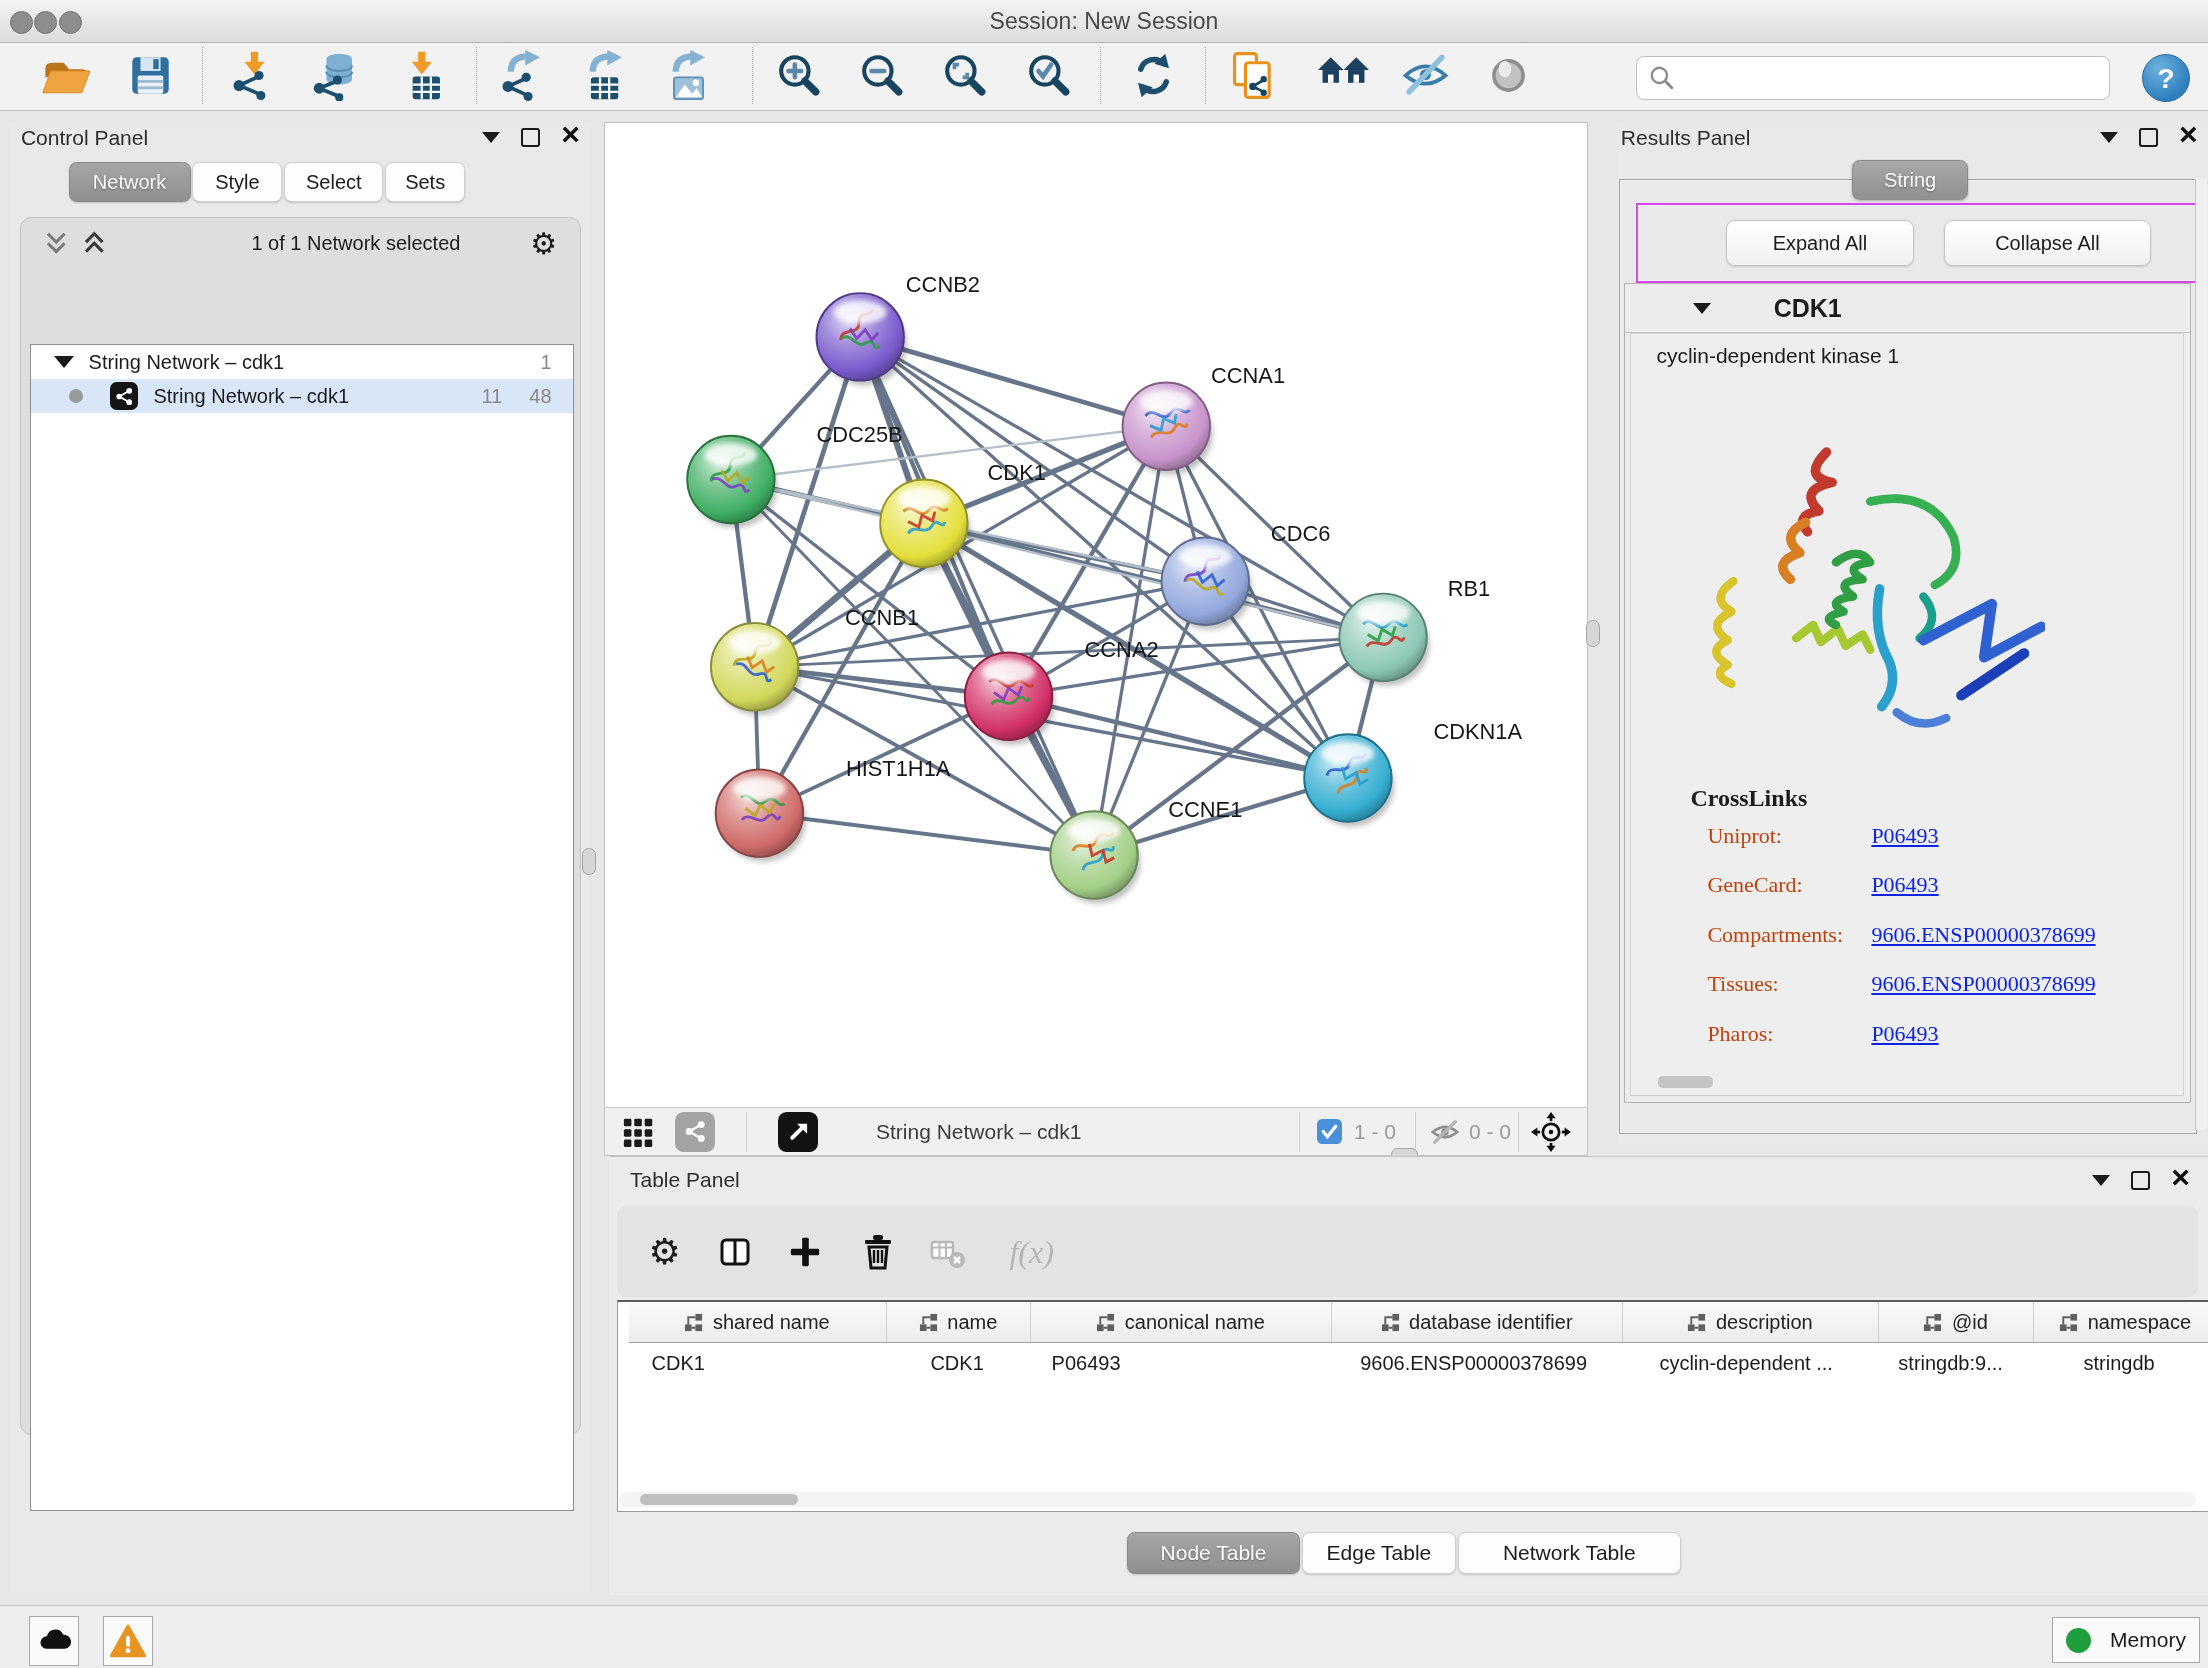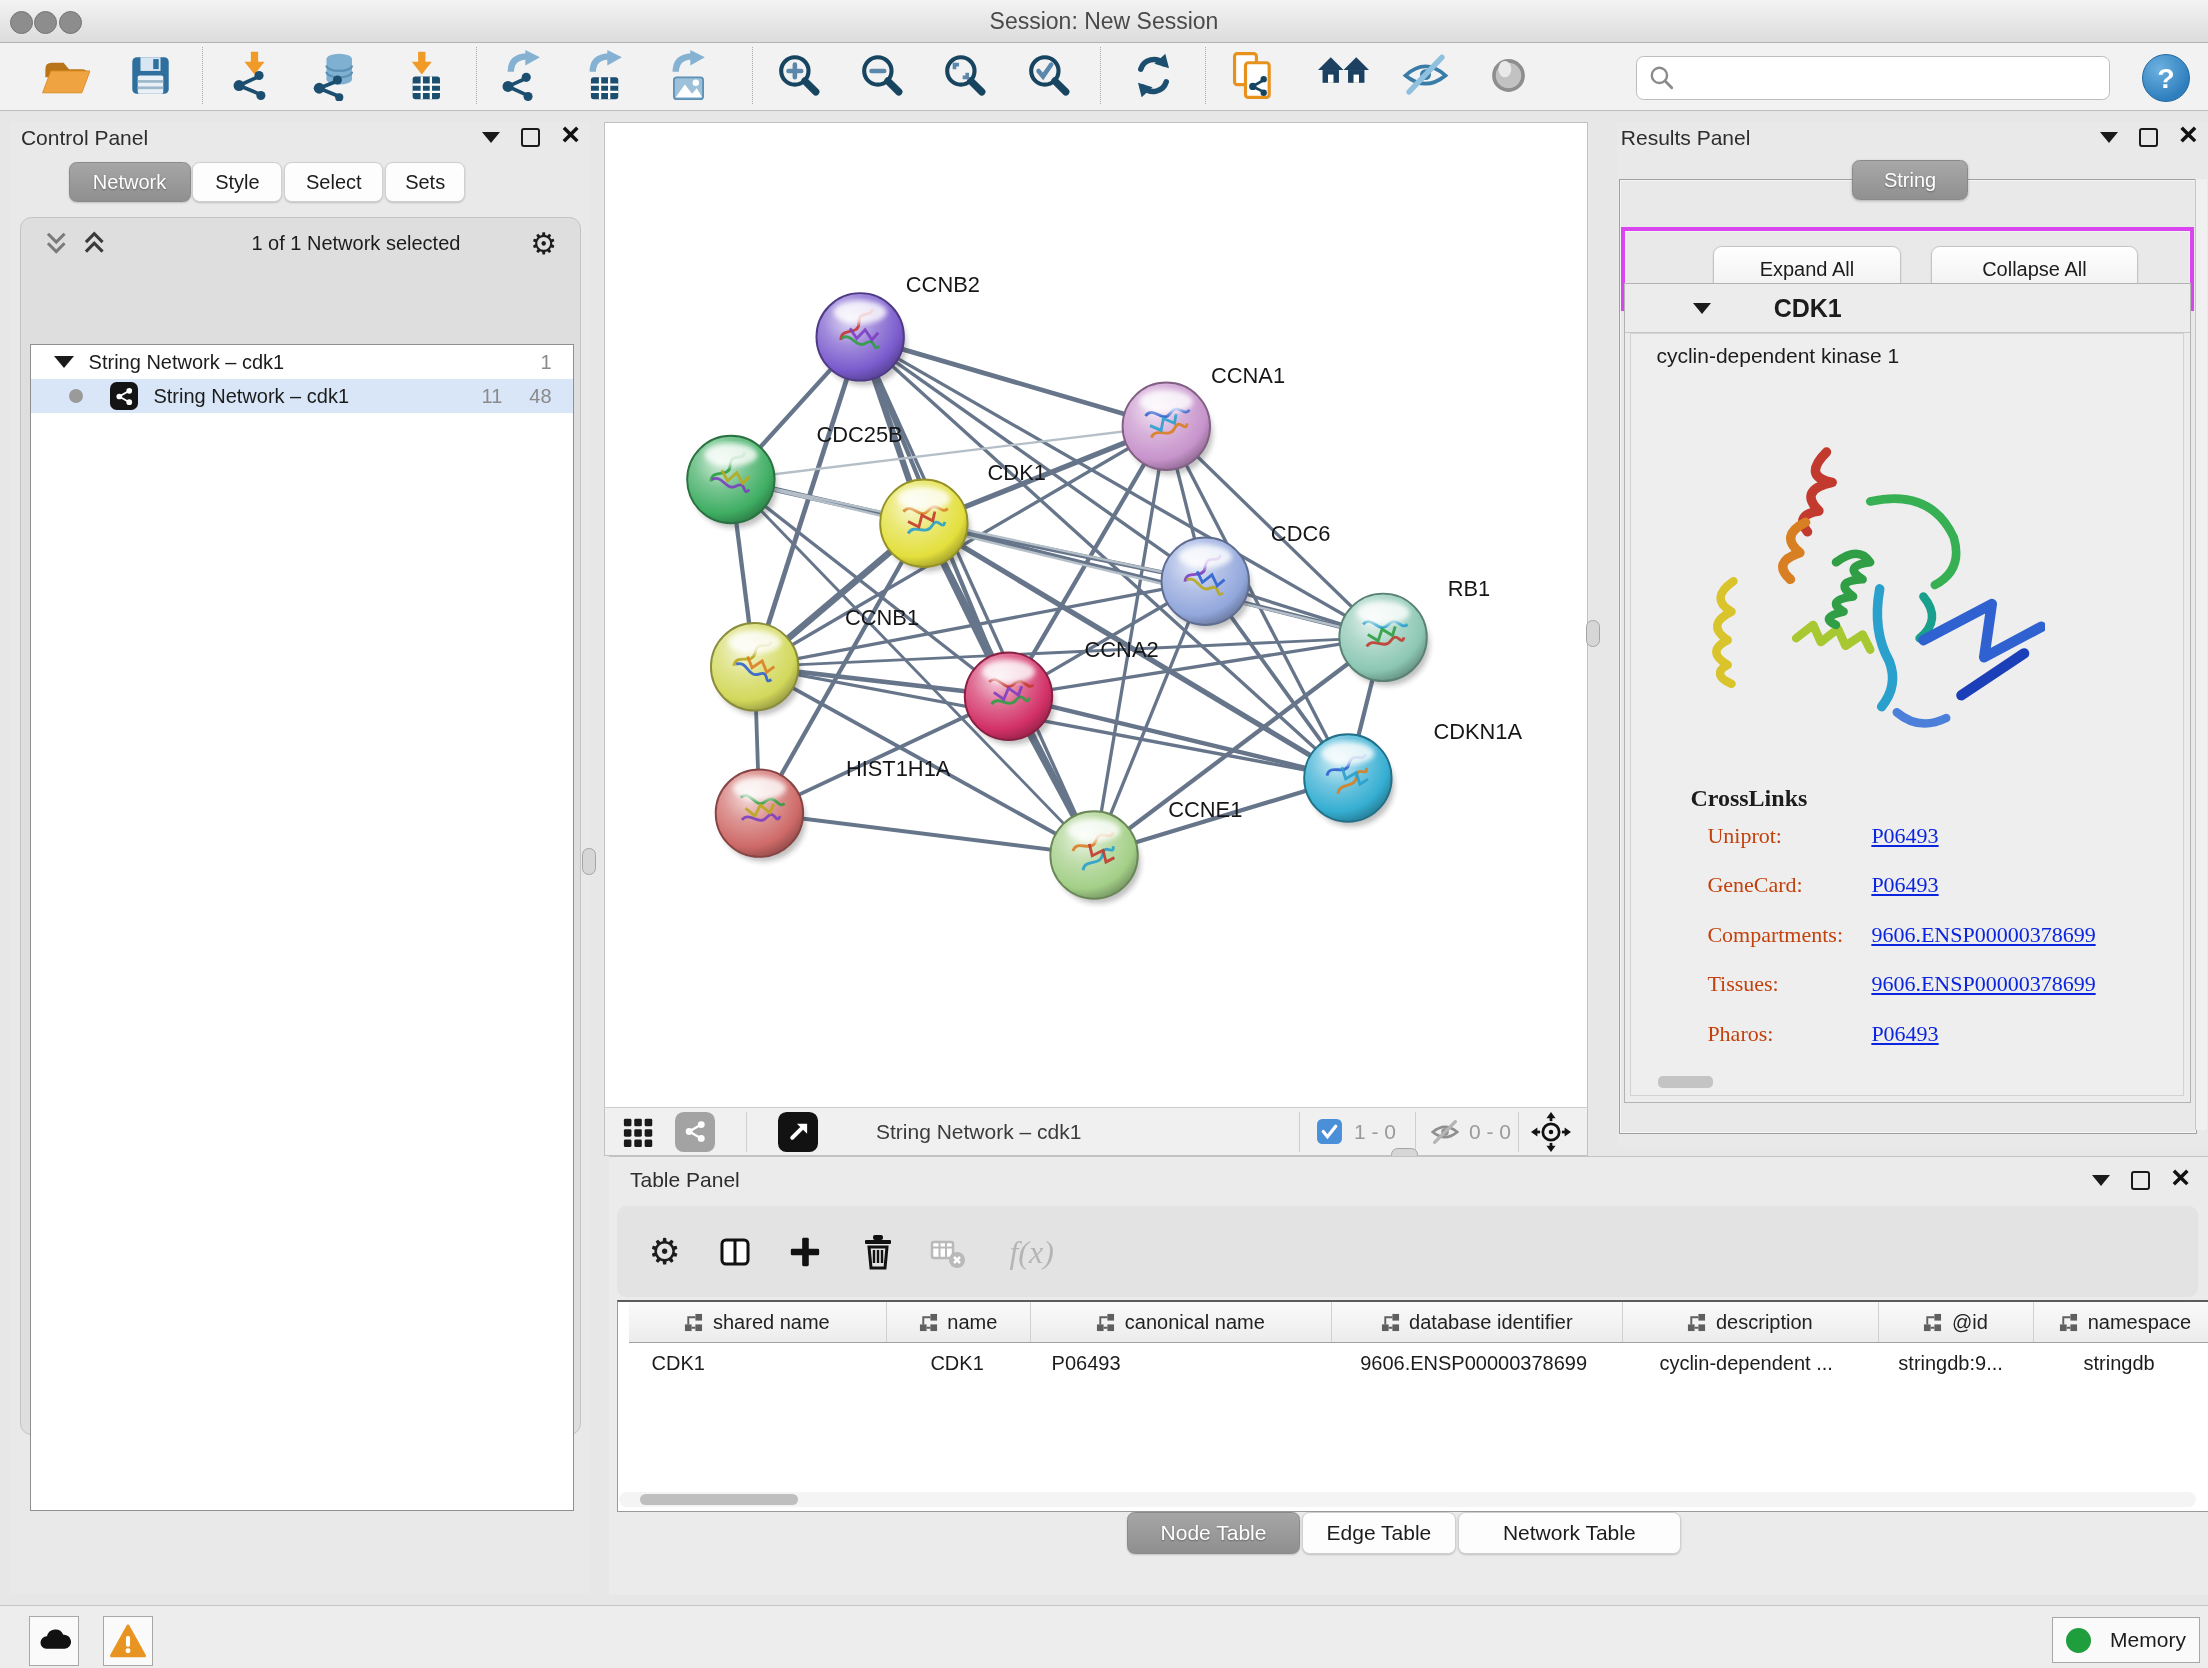--- a/index.html
+++ b/index.html
@@ -76,22 +76,22 @@
   .handle-h{position:absolute;width:25px;height:12.4px;background:#d6d6d6;border:1px solid #a5a5a5;border-radius:6.7px;}
 
   
   .results-panel{position:absolute;left:1617px;top:122px;width:592px;height:1025px;background:#e9e9e9;}
   .rp-header{position:absolute;left:3.8px;top:3.8px;right:11.4px;display:flex;justify-content:space-between;align-items:center;}
   .rp-tab{position:absolute;left:235px;top:38px;width:114px;height:38px;background:linear-gradient(#a8a8a8,#909090);
       color:#fff;font-size:20px;display:flex;align-items:center;justify-content:center;border-radius:7.6px;
       border:1px solid #8a8a8a;box-shadow:0 1px 2.9px rgba(0,0,0,.25);z-index:2;text-shadow:0 1px 1.9px rgba(0,0,0,.35);}
   .rp-outer{position:absolute;left:1.9px;top:57px;width:576px;height:953px;background:#e9e9e9;
       border:1px solid #9f9f9f;box-shadow:inset 0 0 0 1px #f6f6f6;}
-  .rp-btnbox{position:absolute;left:1px;top:23px;width:565px;height:76px;border:4px solid #d946ef;
-      box-shadow:inset 0 0 0 1px #f3f3f3;margin-top:24px;}
+  .rp-btnbox{position:absolute;left:16px;top:23px;width:565px;height:76px;border:2px solid #d946ef;
+      box-shadow:inset 0 0 0 1px #f3f3f3;}
   .rp-btn{position:absolute;top:15px;height:44px;background:linear-gradient(#ffffff,#f0f0f0);
       border:1px solid #c4c4c4;border-radius:8.6px;font-size:20px;display:flex;align-items:center;
       justify-content:center;box-shadow:0 1px 1.9px rgba(0,0,0,.15);}
   .rp-card{position:absolute;left:3.8px;top:103px;width:565px;height:818px;border:1px solid #b3b3b3;background:#ececec;}
   .rp-card-header{position:absolute;left:0;top:0;right:0;height:48px;border-bottom:1px solid #c6c6c6;
       display:flex;align-items:center;}
   .rp-card-name{font-size:25px;font-weight:bold;}
   .rp-inner{position:absolute;left:5.7px;top:49px;right:5.7px;bottom:5.7px;border:1px solid #d2d2d2;background:#eeeeee;}
   .rp-desc{position:absolute;left:25px;top:9.5px;font-size:21px;}
   .crosslinks-h{position:absolute;left:59px;font-family:"Liberation Serif","DejaVu Serif",serif;
@@ -113,21 +113,21 @@
   .fx{font-family:"Liberation Serif","DejaVu Serif",serif;font-style:italic;font-size:32px;color:#b5b5b5;}
   .tp-table{position:absolute;left:7.6px;top:143px;width:1581px;height:209px;background:#ffffff;
       border:1px solid #9a9a9a;border-top:2.9px solid #5c5c5c;padding-left:11px;}
   .th-row{display:flex;height:40px;background:linear-gradient(#fafafa,#ececec);border-bottom:1.9px solid #a2a2a2;}
   .th{display:flex;align-items:center;justify-content:center;gap:9.5px;font-size:20px;color:#222;
       border-right:1px solid #d0d0d0;overflow:hidden;white-space:nowrap;flex:0 0 auto;}
   .td-row{display:flex;height:40px;background:#fff;}
   .td{font-size:20px;display:flex;align-items:center;white-space:nowrap;overflow:hidden;flex:0 0 auto;}
   .tp-scroll{position:absolute;left:9.5px;top:335px;width:1577px;height:15px;background:#f4f4f4;border-radius:7.6px;}
   .tp-thumb{position:absolute;left:21px;top:1.9px;width:158px;height:11.4px;background:#bfbfbf;border-radius:5.7px;}
-  .tp-tabs{position:absolute;left:518px;top:355px;display:flex;}
+  .tp-tabs{position:absolute;left:518px;top:375px;display:flex;}
   .tp-tabs .tab{height:40px;font-size:21px;}
 
   
   .statusbar{position:absolute;left:0;top:1605px;width:2208px;height:63px;background:#ededed;
       border-top:1px solid #c4c4c4;}
   .sb-btn{position:absolute;top:9.5px;width:48px;height:48px;background:#fafafa;border:1px solid #a8a8a8;
       display:flex;align-items:center;justify-content:center;}
   .mem-btn{position:absolute;left:2052px;top:11.4px;width:146px;height:44px;background:#fafafa;
       border:1px solid #a8a8a8;display:flex;align-items:center;justify-content:center;gap:19px;font-size:21px;}
   .mem-dot{width:25px;height:25px;border-radius:50%;background:#1f9e3e;}

